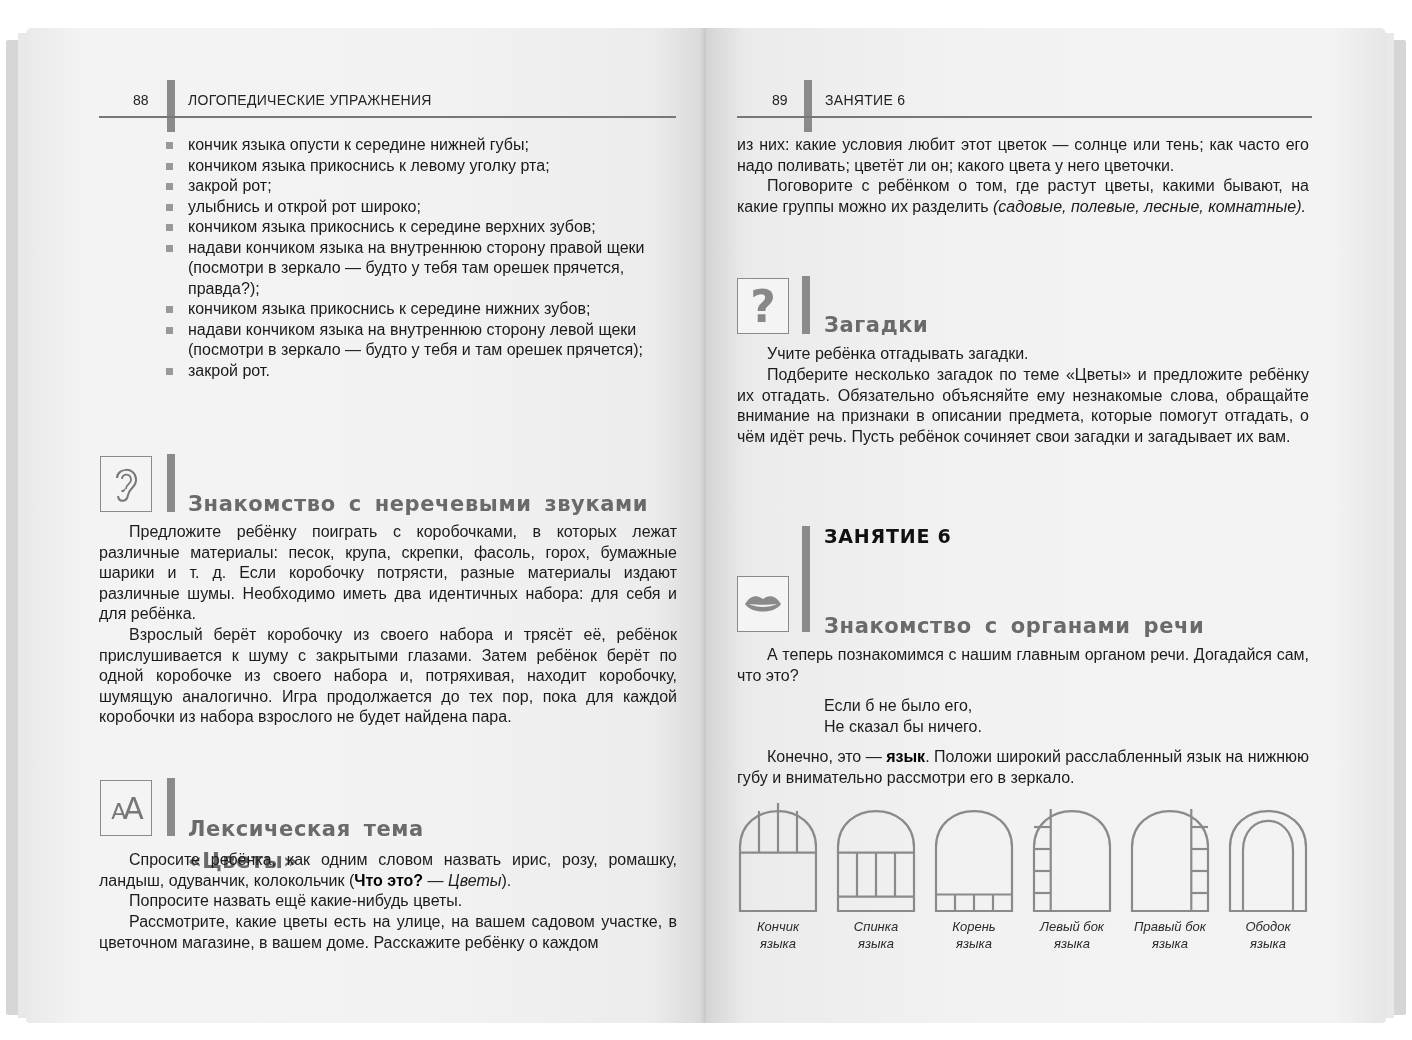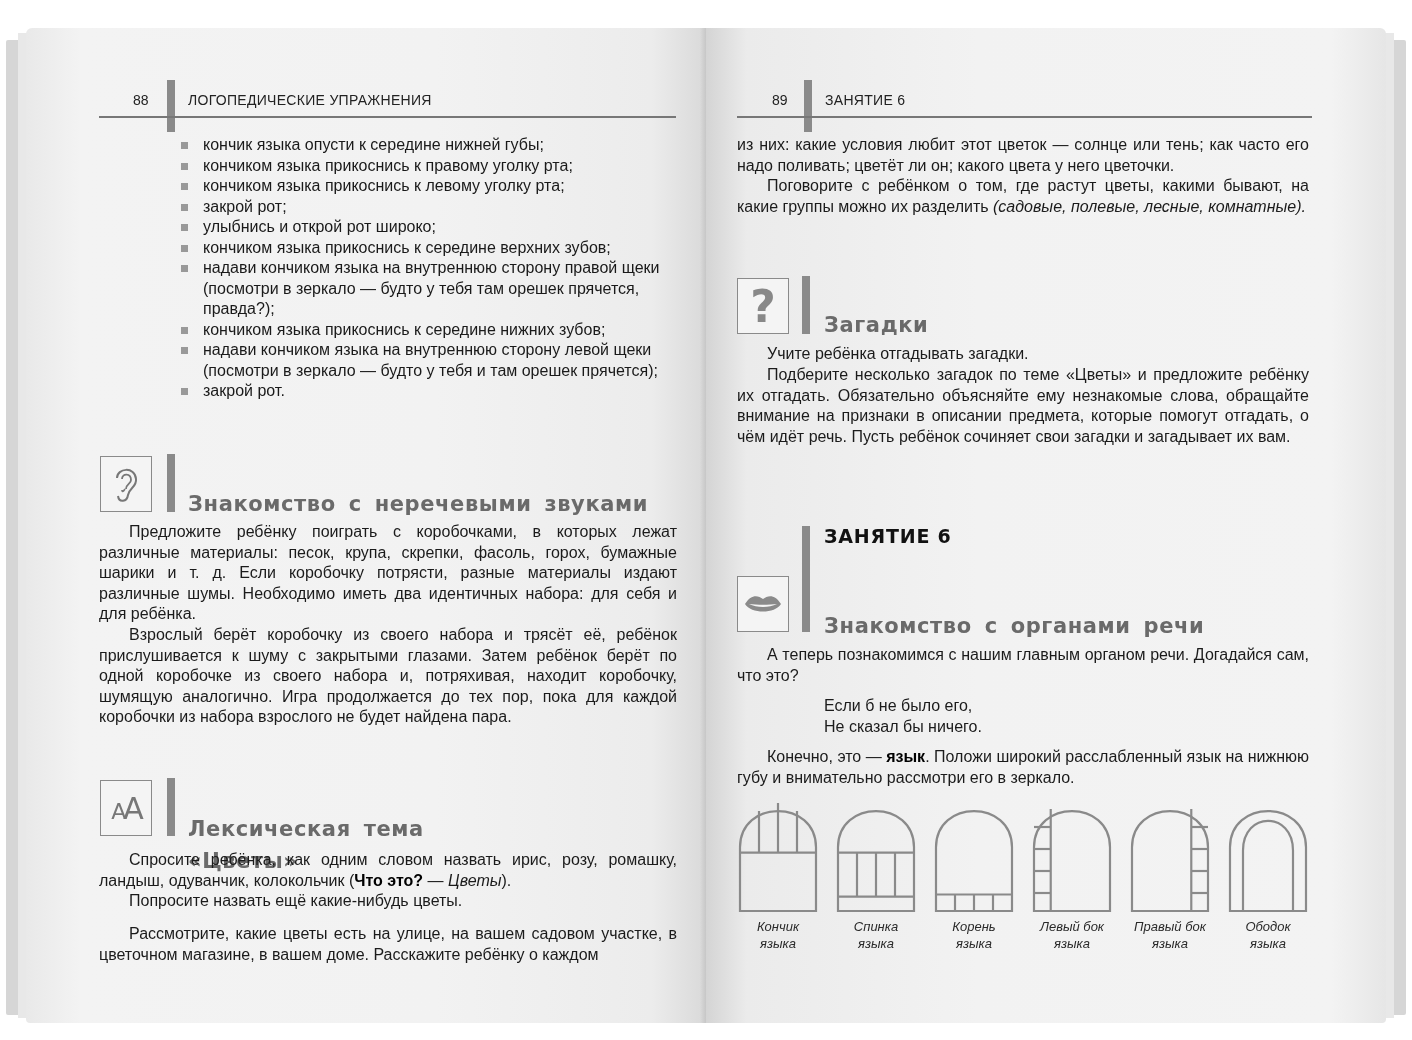--- a/index.html
+++ b/index.html
@@ -33,21 +33,21 @@
 
   .abs { position: absolute; }
   .runhead { position: absolute; font-size: 14px; letter-spacing: 0.3px; color: #222; }
   .pnum { position: absolute; font-size: 14px; color: #222; }
   .rule { position: absolute; height: 2px; background: #777; }
   .vbar { position: absolute; width: 8px; background: #8a8a8a; }
 
   .body-text { font-size: 16px; line-height: 20.5px; color: #1b1b1b; text-align: justify; }
   .indent { text-indent: 30px; }
   .bullets { list-style: none; margin: 0; padding: 0; font-size: 16px; line-height: 20.5px; }
-  .bullets li { position: relative; padding-left: 0; margin-left: 15px; }
+  .bullets li { position: relative; padding-left: 0; }
   .bullets li .sq { position: absolute; left: -22px; top: 7px; width: 7px; height: 7px; background: #999; }
 
   .sec-title { position: absolute; font-family: "DejaVu Sans", sans-serif; font-weight: bold;
     color: #6a6a6a; font-size: 21px; letter-spacing: 0.6px; word-spacing: 5px; margin-top: 40px; }
   .lesson-title { position: absolute; font-family: "DejaVu Sans", sans-serif; font-weight: bold;
     color: #111; font-size: 19px; letter-spacing: 0.8px; }
 
   .icon-box { position: absolute; width: 50px; height: 54px; border: 1.5px solid #8a8a8a; background: #f4f4f4;
     display: flex; align-items: center; justify-content: center; }
 
@@ -66,21 +66,20 @@
   <div class="edge r2"></div>
 
   <div class="page left">
     <div class="pnum" style="left:107px; top:64px;">88</div>
     <div class="vbar" style="left:141px; top:52px; height:52px;"></div>
     <div class="runhead" style="left:162px; top:64px;">ЛОГОПЕДИЧЕСКИЕ УПРАЖНЕНИЯ</div>
     <div class="rule" style="left:73px; top:88px; width:577px;"></div>
 
     <ul class="bullets abs" style="left:162px; top:107px; width:492px;" id="left-bullets">
         <li><span class="sq"></span><span>кончик языка опусти к середине нижней губы;</span></li>
-        <li><span class="sq"></span><span>кончиком языка прикоснись к правому уголку рта;</span></li>
         <li><span class="sq"></span><span>кончиком языка прикоснись к левому уголку рта;</span></li>
         <li><span class="sq"></span><span>закрой рот;</span></li>
         <li><span class="sq"></span><span>улыбнись и открой рот широко;</span></li>
         <li><span class="sq"></span><span>кончиком языка прикоснись к середине верхних зубов;</span></li>
         <li><span class="sq"></span><span>надави кончиком языка на внутреннюю сторону правой щеки (посмотри в зеркало — будто у тебя там орешек прячется, правда?);</span></li>
         <li><span class="sq"></span><span>кончиком языка прикоснись к середине нижних зубов;</span></li>
         <li><span class="sq"></span><span>надави кончиком языка на внутреннюю сторону левой щеки (посмотри в зеркало — будто у тебя и там орешек прячется);</span></li>
         <li><span class="sq"></span><span>закрой рот.</span></li>
       </ul>
 
@@ -103,21 +102,21 @@
       </span>
     </div>
     <div class="vbar" style="left:141px; top:750px; height:58px;"></div>
     <div class="sec-title" style="left:162px; top:749px;">Лексическая тема</div>
     <div class="sec-title" style="left:162px; top:781px;">«Цветы»</div>
 
     <div class="body-text indent abs" style="left:73px; top:822px; width:578px;">
       <span>Спросите ребёнка, как одним словом назвать ирис, розу, ромашку, ландыш, одуванчик, колокольчик (</span><b>Что это?</b><span> — </span><i>Цветы</i><span>).</span>
     </div>
     <div class="body-text indent abs" style="left:73px; top:863px; width:578px;">Попросите назвать ещё какие-нибудь цветы.</div>
-    <div class="body-text indent abs" style="left:73px; top:884px; width:578px;margin-top:12px;">Рассмотрите, какие цветы есть на улице, на вашем садовом участке, в цветочном магазине, в вашем доме. Расскажите ребёнку о каждом</div>
+    <div class="body-text indent abs" style="left:73px; top:884px; width:578px;">Рассмотрите, какие цветы есть на улице, на вашем садовом участке, в цветочном магазине, в вашем доме. Расскажите ребёнку о каждом</div>
   </div>
 
   <div class="spine"></div>
 
   <div class="page right">
     <div class="pnum" style="left:66px; top:64px;text-align:center;">89</div>
     <div class="vbar" style="left:98px; top:52px; height:52px;"></div>
     <div class="runhead" style="left:119px; top:64px;">ЗАНЯТИЕ 6</div>
     <div class="rule" style="left:31px; top:88px; width:575px;"></div>
 

